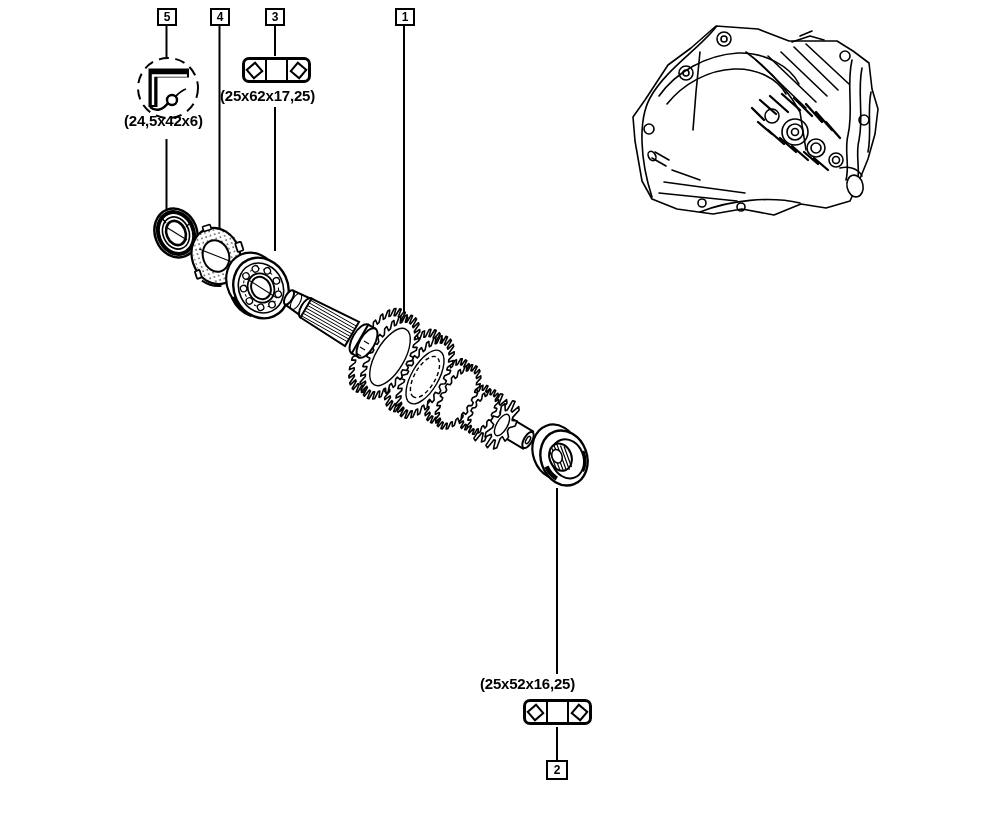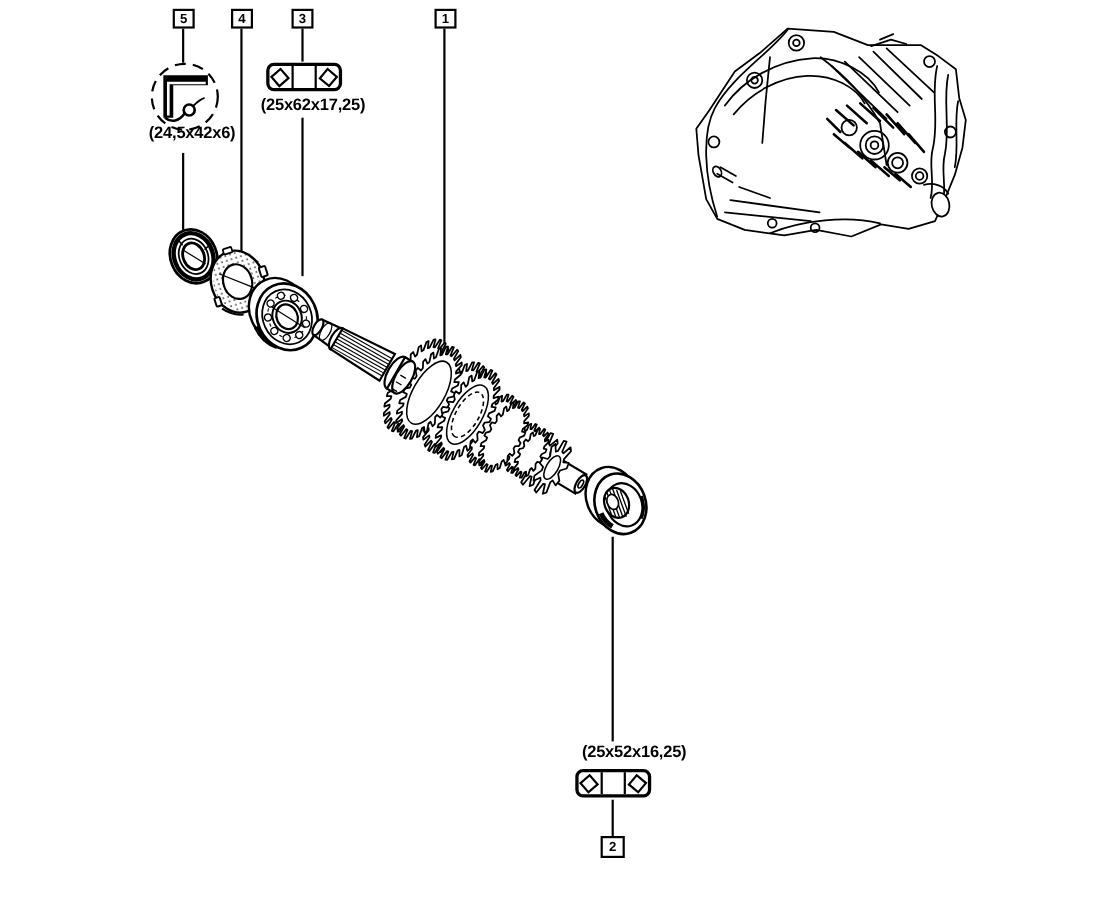--- a/index.html
+++ b/index.html
@@ -4,21 +4,21 @@
 <style>
   html,body{margin:0;padding:0;background:#fff;}
   .canvas{position:relative;width:1000px;height:820px;background:#fff;overflow:hidden;
           font-family:"Liberation Sans",sans-serif;}
   .art{position:absolute;left:0;top:0;}
   .callout{position:absolute;width:16px;height:14px;border:2px solid #000;background:#fff;
            font-weight:bold;font-size:12px;line-height:14px;text-align:center;color:#000;
            cursor:pointer;}
   .callout.big{width:18px;height:16px;line-height:16px;}
   .dim{position:absolute;font-weight:bold;font-size:15px;color:#000;white-space:nowrap;
-       text-align:right;letter-spacing:-0.2px;}
+       text-align:left;letter-spacing:-0.2px;}
   .bsym{position:absolute;width:63px;height:20px;border:3px solid #000;border-radius:7px;
         background:#fff;display:flex;}
   .bsym .cell{flex:1;display:flex;align-items:center;justify-content:center;}
   .bsym .cell.mid{border-left:2.5px solid #000;border-right:2.5px solid #000;}
   .diamond{width:9px;height:9px;border:2.2px solid #000;background:#fff;transform:rotate(49deg);}
   .diamond.r{transform:rotate(40deg);}
 </style>
 </head>
 <body>
 
@@ -203,21 +203,21 @@
 </svg>
 
 <div class="callout" style="left:157px;top:8px">5</div>
 <div class="callout" style="left:210px;top:8px">4</div>
 <div class="callout" style="left:265px;top:8px">3</div>
 <div class="callout" style="left:395px;top:8px">1</div>
 <div class="callout big" style="left:546px;top:760px">2</div>
 
 <div class="dim" style="left:124px;top:112px;width:90px">(24,5x42x6)</div>
 <div class="dim" style="left:220px;top:87px;width:112px">(25x62x17,25)</div>
-<div class="dim" style="left:512px;top:675px;width:112px">(25x52x16,25)</div>
+<div class="dim" style="left:480px;top:675px;width:112px">(25x52x16,25)</div>
 
 <div class="bsym" style="left:242px;top:57px">
   <div class="cell">
     <div class="diamond"></div>
   </div>
   <div class="cell mid"></div>
   <div class="cell">
     <div class="diamond r"></div>
   </div>
 </div>

